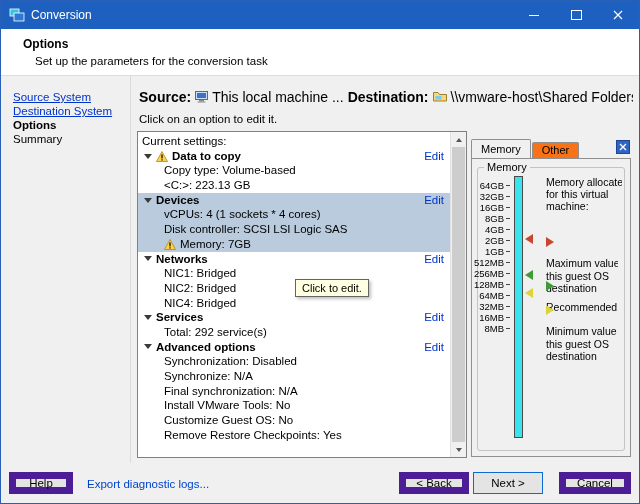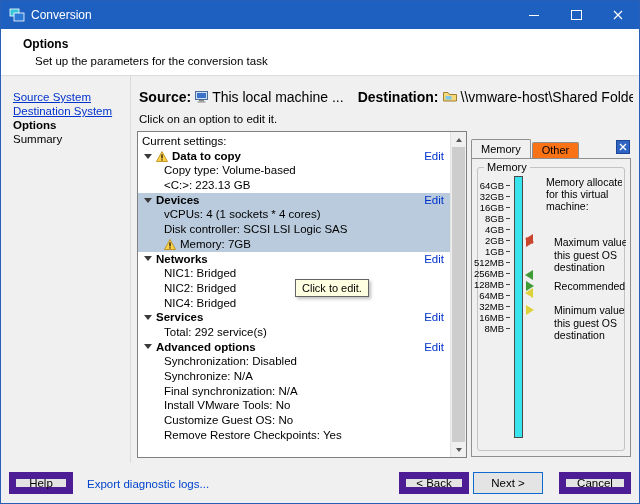--- a/index.html
+++ b/index.html
@@ -23,21 +23,21 @@
   .sidebar{position:absolute;left:0;top:75px;width:128px;padding-top:15px;}
   .side-link{font-size:11.5px;margin:0 0 1px 12px;line-height:13px;}
   .side-link.link{color:#0033cc;text-decoration:underline;cursor:pointer;}
   .side-link.current{font-weight:bold;color:#000;}
   .side-link.future{color:#000;}
   .vline{position:absolute;left:129px;top:75px;bottom:40px;width:1px;background:#dadada;}
 
   
   .srcline{position:absolute;left:138px;top:88px;right:6px;height:15px;font-size:14px;display:flex;align-items:center;gap:4px;white-space:nowrap;overflow:hidden;}
   .b{font-weight:bold;}
-  .dst{margin-left:10px;}
+  .dst{}
   .hint{position:absolute;left:138px;top:112px;font-size:11.5px;}
 
   
   .settings-box{position:absolute;left:136px;top:130px;width:330px;height:327px;background:#fff;border:1px solid #808080;box-sizing:border-box;}
   .rows{position:absolute;left:0;top:0;right:16px;bottom:0;overflow:hidden;padding-top:2px;}
   .srow{height:14.7px;line-height:14.7px;font-size:11.5px;position:relative;white-space:nowrap;}
   .rhead{padding-left:4px;}
   .sect{padding-left:6px;font-weight:bold;display:flex;align-items:center;gap:4px;}
   .sect .edit{position:absolute;right:6px;font-weight:normal;color:#0033cc;cursor:pointer;}
   .tri{width:0;height:0;border-left:4px solid transparent;border-right:4px solid transparent;border-top:5px solid #3a3a3a;display:inline-block;flex:none;}
@@ -72,21 +72,21 @@
   .stick{width:4px;height:1px;background:#444;flex:none;}
   .mem-bar{position:absolute;left:36px;top:8px;width:9px;height:262px;background:#39e4ee;border:1px solid #4a4a4a;box-sizing:border-box;}
 
   .mark-left{position:absolute;left:47px;width:0;height:0;border-style:solid;border-width:5px 8px 5px 0;border-color:transparent;}
   .mkL-red{border-right-color:#c9452e;top:66px;}
   .mkL-green{border-right-color:#3f9b35;top:102px;}
   .mkL-yellow{border-right-color:#ddd23b;top:120px;}
 
   .note{position:absolute;left:68px;top:8px;width:76px;font-size:10.5px;line-height:12px;}
   .note div{white-space:nowrap;overflow:hidden;}
-  .legend-item{position:absolute;left:48px;display:flex;gap:20px;}
+  .legend-item{position:absolute;left:68px;display:flex;gap:10px;flex-direction:column;}
   .li-1{top:68px;} .li-2{top:112px;} .li-3{top:136px;}
   .mark-right{width:0;height:0;border-style:solid;border-width:5px 0 5px 8px;border-color:transparent;margin-top:1px;flex:none;}
   .mkR-red{border-left-color:#c9452e;}
   .mkR-green{border-left-color:#3f9b35;}
   .mkR-yellow{border-left-color:#ddd23b;}
   .ll{font-size:10.5px;line-height:12.5px;width:72px;}
   .ll div{white-space:nowrap;overflow:hidden;}
 
   
   .btn{position:absolute;height:22px;background:#e4e4e4;border:7px solid #4c1d95;font-size:11.5px;display:flex;align-items:center;justify-content:center;cursor:pointer;box-sizing:border-box;}

